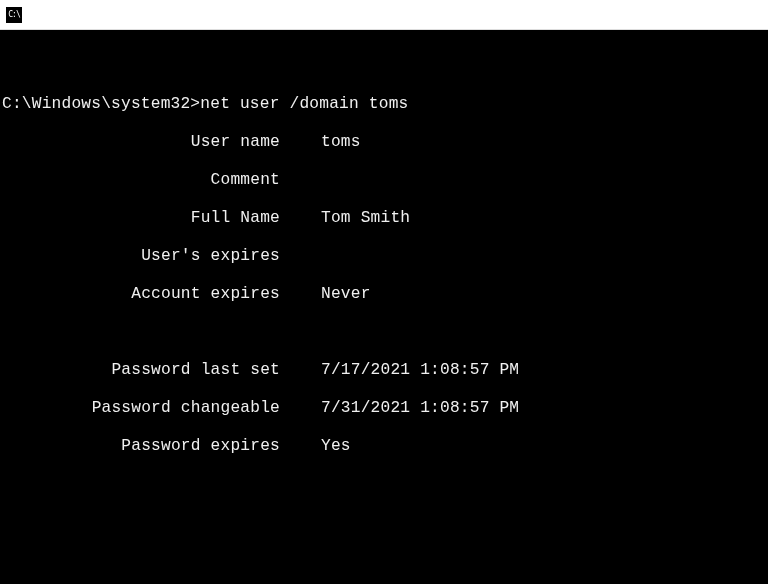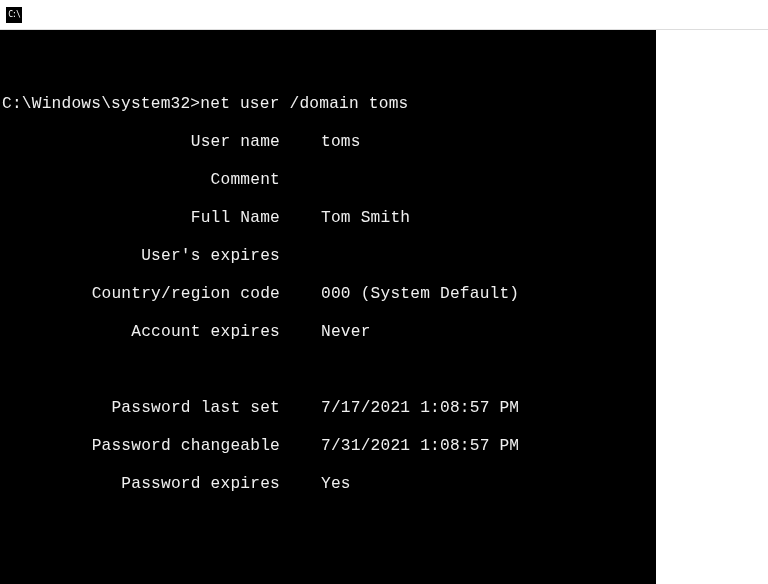--- a/index.html
+++ b/index.html
@@ -35,21 +35,21 @@
       letter-spacing: -1px;
     }
     .titlebar-text {
       font-family: 'Segoe UI', Tahoma, sans-serif;
       font-size: 12px;
       color: #000;
     }
     .console {
       background: #000;
       color: #f0f0f0;
-      width: 656px;
+      width: 768px;
       height: 554px;
       padding: 8px 0 8px 2px;
       font-size: 16.2px;
       line-height: 19px;
       letter-spacing: 0.2px;
       white-space: pre;
     }
     .prompt-line { display: block; }
     .field { display: block; }
     .label { display: inline-block; width: 278px; text-align: right; }
@@ -65,21 +65,20 @@
   </div>
 </div>
 
 <div class="console">
 <span class="blank"></span>
 <span class="prompt-line"><span>C:\Windows\system32&gt;</span><span>net user /domain toms</span></span>
 <span class="field"><span class="label">User name</span><span class="value">toms</span></span>
 <span class="field"><span class="label">Comment</span><span class="value"></span></span>
 <span class="field"><span class="label">Full Name</span><span class="value">Tom Smith</span></span>
 <span class="field"><span class="label">User's expires</span><span class="value"></span></span>
-<span class="field"><span class="label">Country/region code</span><span class="value">000 (System Default)</span></span>
 <span class="field"><span class="label">Account expires</span><span class="value">Never</span></span>
 <span class="blank"></span>
 <span class="field"><span class="label">Password last set</span><span class="value">7/17/2021 1:08:57 PM</span></span>
 <span class="field"><span class="label">Password changeable</span><span class="value">7/31/2021 1:08:57 PM</span></span>
 <span class="field"><span class="label">Password expires</span><span class="value">Yes</span></span>
 
 
 
 
 

